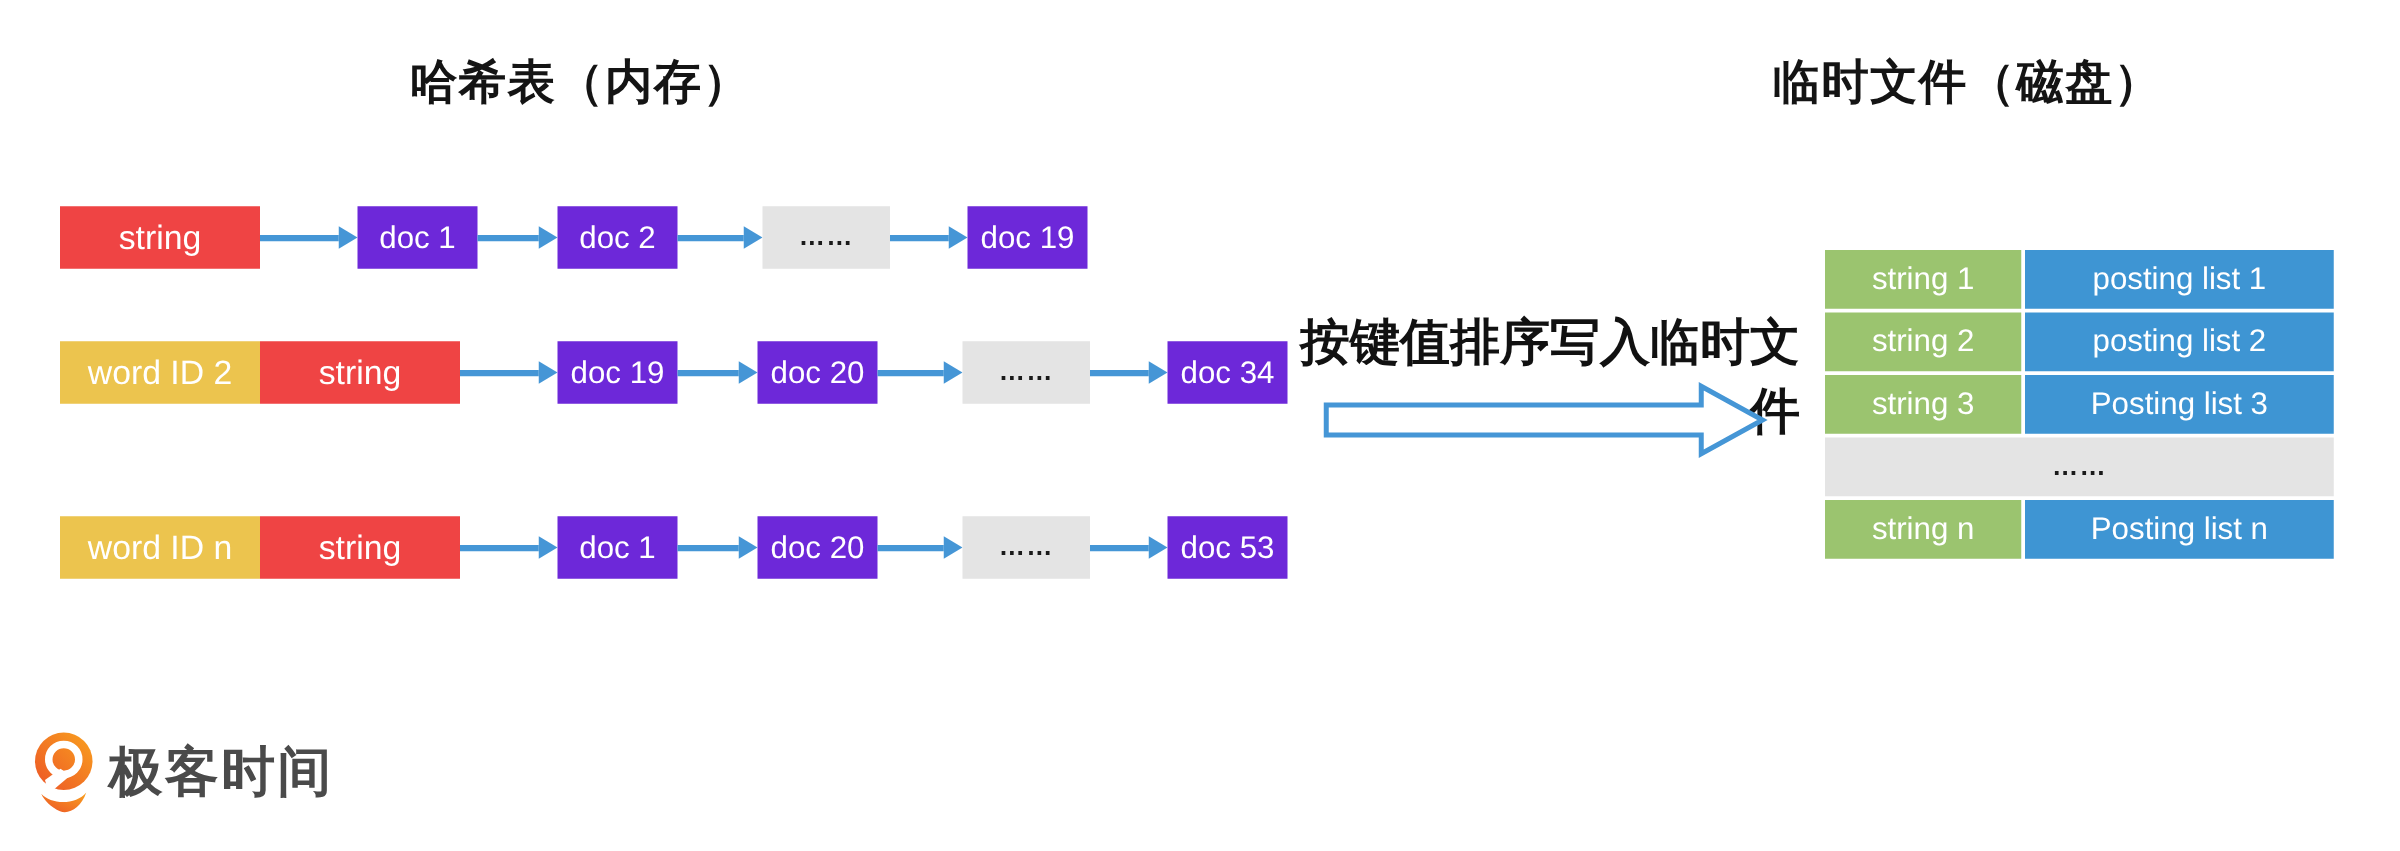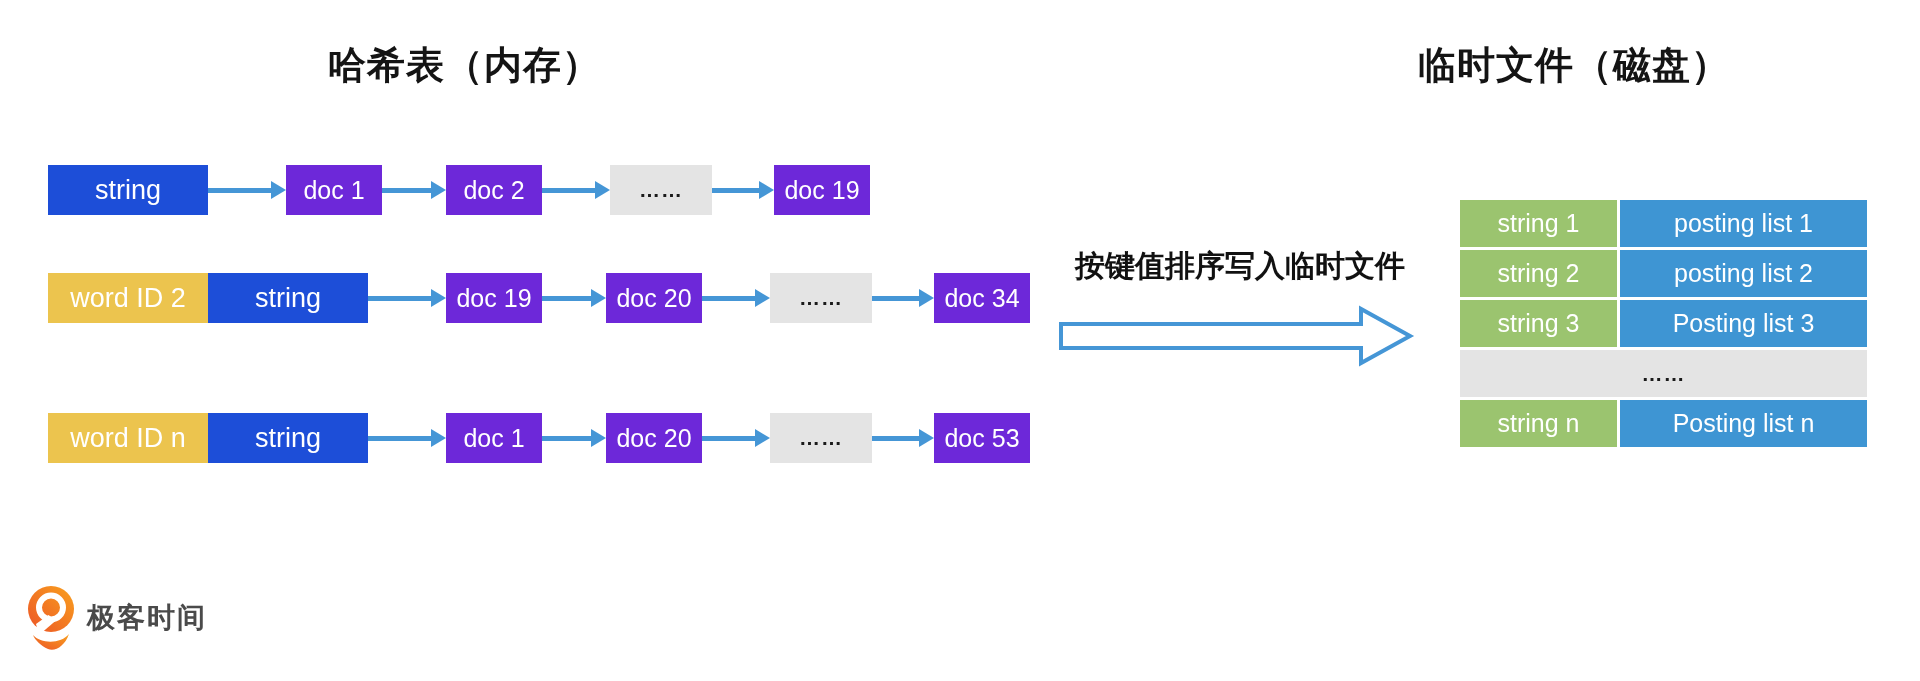--- a/index.html
+++ b/index.html
@@ -10,44 +10,44 @@
   .abs{position:absolute;}
   .title{font-size:38px;font-weight:600;color:#141414;text-align:left;letter-spacing:1px;}
   #hash-title{left:328px;top:40px;width:500px;}
   #temp-title{left:1418px;top:40px;width:430px;}
 
   
   .hash-row{position:absolute;left:48px;display:flex;align-items:center;height:50px;}
   .r1{top:165px;} .r2{top:273px;} .r3{top:413px;}
   .cell{display:flex;align-items:center;justify-content:center;height:50px;color:#ffffff;}
   .key-id{width:160px;background:#ECC44E;font-size:27px;}
-  .key-str{width:160px;background:#1d4ed8;font-size:27px;}
+  .key-str{width:160px;background:#ef4444;font-size:27px;}
   .doc{width:96px;background:#6d28d9;font-size:25px;}
   .dots{width:102px;background:#E4E4E4;color:#1a1a1a;font-size:21px;font-weight:bold;letter-spacing:1px;}
   .conn{display:flex;align-items:center;}
   .conn-line{flex:1;height:5px;background:#4596D6;}
   .conn-head{width:0;height:0;border-left:15px solid #4596D6;border-top:9px solid transparent;border-bottom:9px solid transparent;}
   .c1{width:78px;} .c2{width:64px;} .c3{width:68px;} .c4{width:62px;}
 
   
-  #transfer-label{left:1040px;top:246px;width:400px;text-align:center;font-size:30px;font-weight:600;color:#111;}
+  #transfer-label{left:1040px;top:246px;width:400px;text-align:right;font-size:40px;font-weight:600;color:#111;}
   #transfer-arrow{left:1058px;top:304px;}
 
   
   .temp-table{position:absolute;left:1460px;top:200px;width:407px;}
   .trow{display:flex;gap:3px;margin-bottom:3px;height:47px;}
   .tcell{display:flex;align-items:center;justify-content:center;color:#ffffff;font-size:25px;}
   .tstring{width:157px;background:#9BC46F;}
   .tposting{flex:1;background:#3E95D3;}
   .tdots{height:47px;margin-bottom:3px;background:#E4E4E4;display:flex;align-items:center;justify-content:center;
          color:#1a1a1a;font-size:21px;font-weight:bold;letter-spacing:1px;}
 
   
   .logo{position:absolute;left:27px;top:584px;display:flex;align-items:center;gap:12px;}
-  .logo-text{font-size:28px;font-weight:bold;color:#4A4A4A;letter-spacing:2px;}
+  .logo-text{font-size:43px;font-weight:bold;color:#4A4A4A;letter-spacing:2px;}
 </style>
 </head>
 <body>
 
 <div class="abs title" id="hash-title">哈希表（内存）</div>
 <div class="abs title" id="temp-title">临时文件（磁盘）</div>
 
 <div class="hash-row r1">
   <div class="cell key-str">string</div>
   <div class="conn c1">

